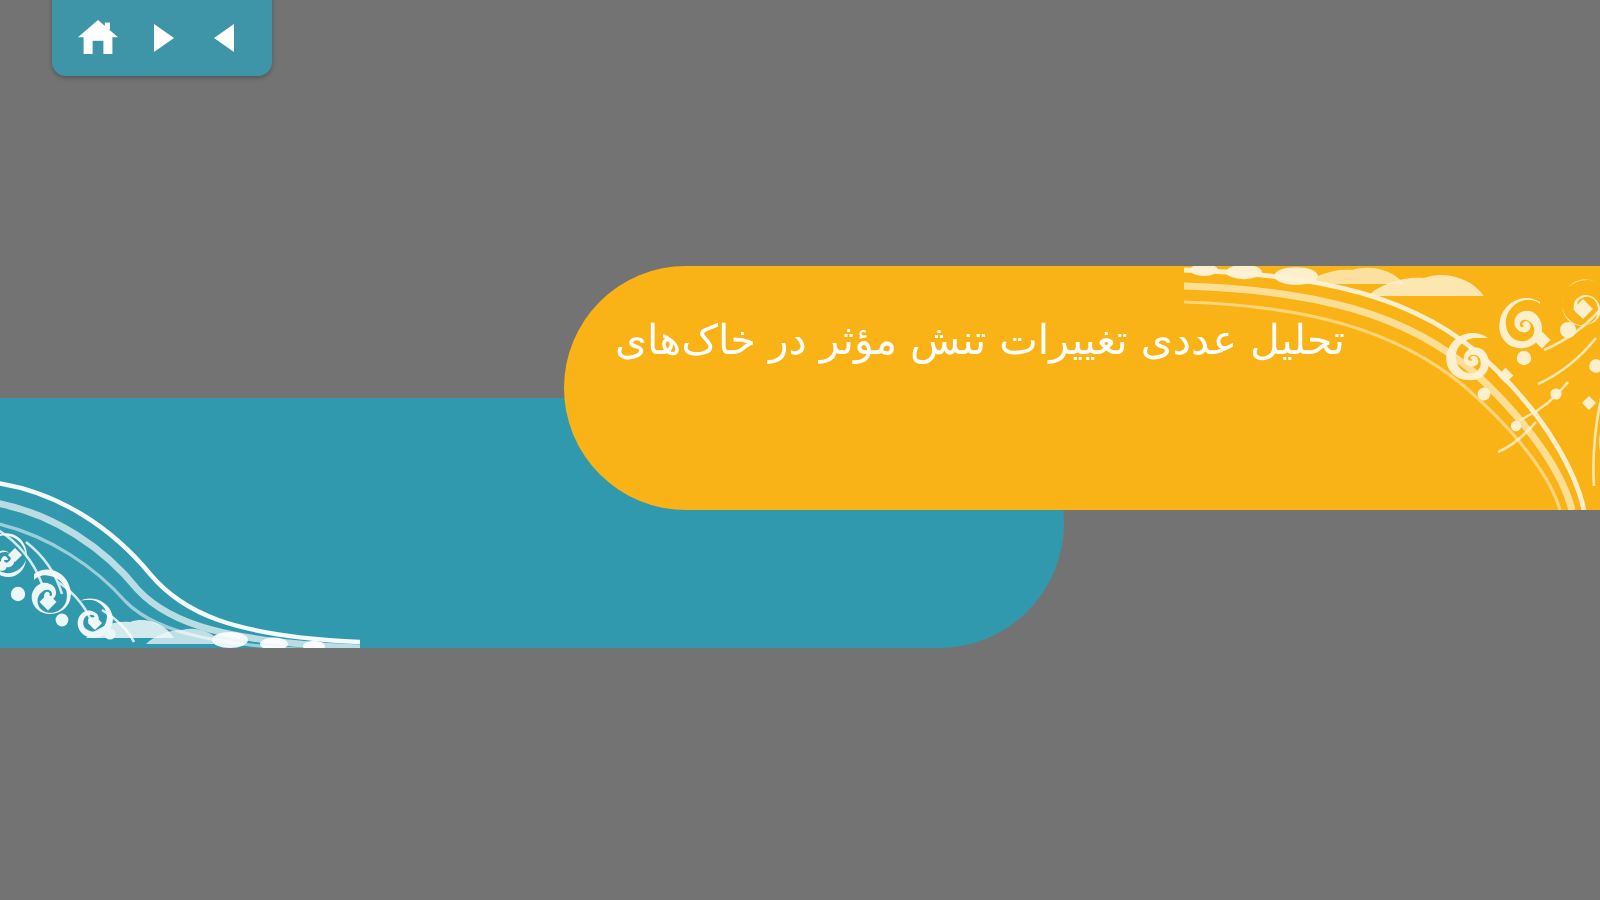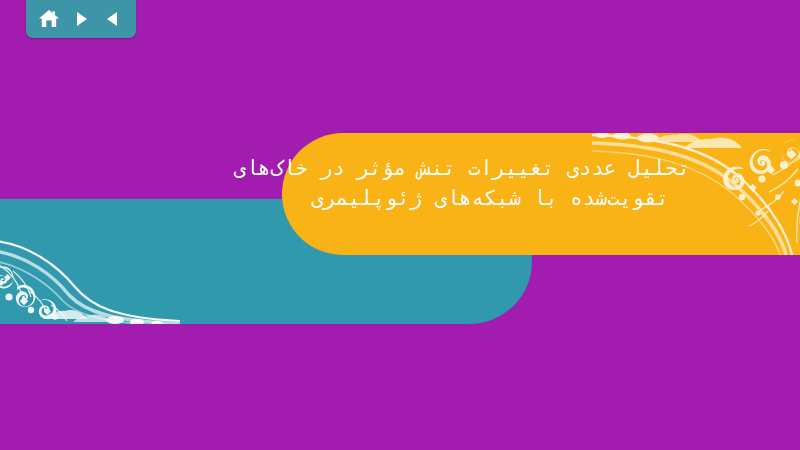--- a/index.html
+++ b/index.html
@@ -10,23 +10,22 @@
     width: 800px;
     height: 450px;
     overflow: hidden;
     font-family: "DejaVu Sans", "Liberation Sans", sans-serif;
   }
 
   #slide {
     position: relative;
     width: 800px;
     height: 450px;
-    background: #a21caf;
-    overflow: hidden;
-    font-family: Liberation Mono, monospace;
+    background: #737373;
+    overflow: hidden;
   }
 
   
   #nav-bar {
     position: absolute;
     left: 26px;
     top: -10px;
     width: 110px;
     height: 48px;
     background: #3f95a8;
@@ -212,16 +211,15 @@
         <path d="M206,36 c-8,10 -18,18 -29,23"></path>
         <path d="M192,58 c-7,9 -15,15 -24,19"></path>
         <path d="M176,78 c-6,7 -12,12 -19,15"></path>
         <path d="M210,60 c-4,16 -6,34 -5,50"></path>
       </g>
     </svg>
   </div>
 
   <div id="title-block">
     <div class="title-line">تحلیل عددی تغییرات تنش مؤثر در خاک‌های</div>
-    <div class="title-line">تقویت‌شده با شبکه‌های ژئوپلیمری</div>
   </div>
 
 </div>
 
 </body></html>

